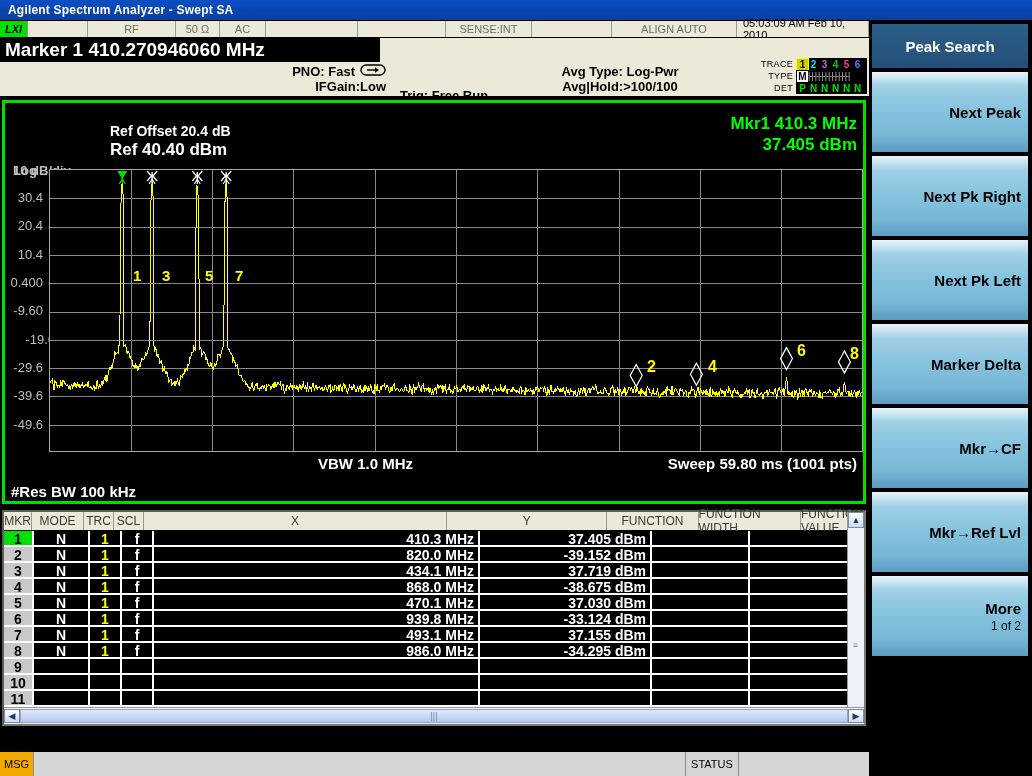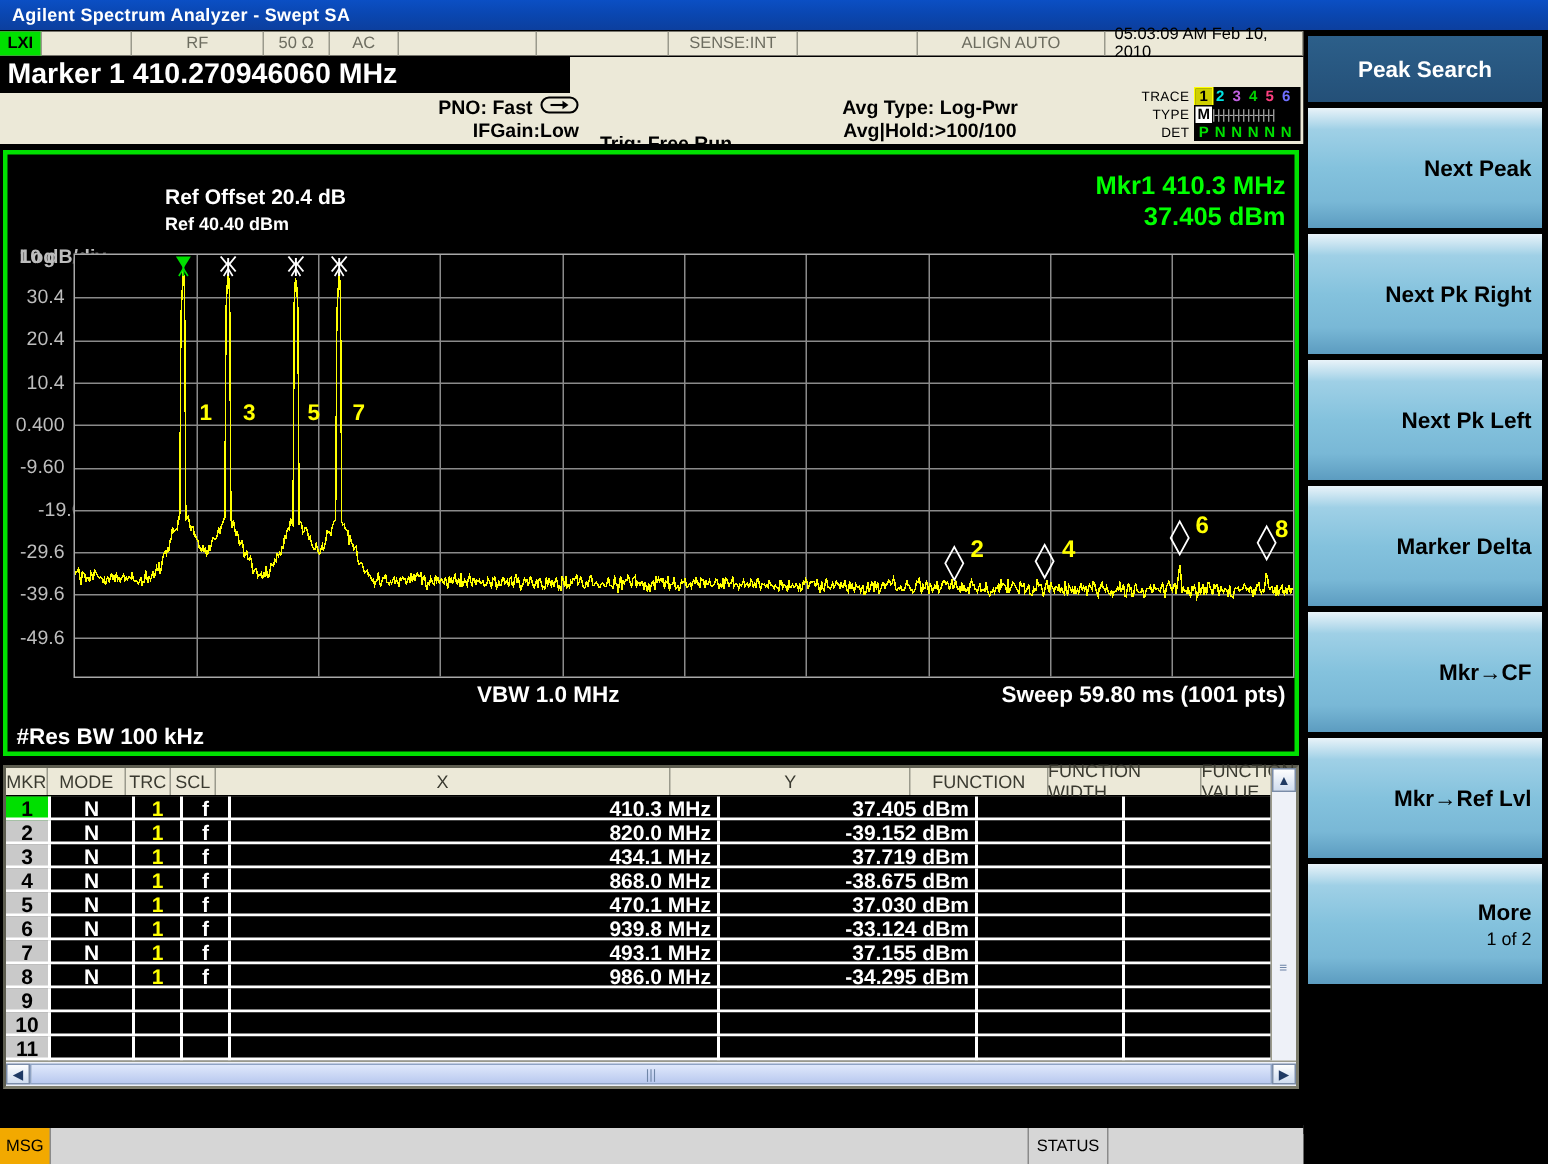--- a/index.html
+++ b/index.html
@@ -11,21 +11,21 @@
     background:linear-gradient(to bottom,#0b4fc4 0%,#0a46b0 50%,#0c3f9e 100%);
     color:#fff;font-size:12px;font-weight:bold;line-height:20px;padding-left:8px;
     box-sizing:border-box;letter-spacing:.2px;}
 
   
   #statusstrip{position:absolute;left:0;top:21px;width:869px;height:17px;
     background:#ece9d8;border-bottom:1px solid #000;box-sizing:border-box;
     display:flex;font-size:11px;color:#6d6d60;}
   #statusstrip .cell{border-right:1px solid #9a9a8c;height:100%;
     display:flex;align-items:center;justify-content:center;box-sizing:border-box;}
-  #lxi{width:27px;background:#00e000;color:#000;font-weight:bold;
+  #lxi{width:27px;background:#00e000;color:#000;font-weight:bold;font-style:italic;
     font-size:11px;display:flex;align-items:center;justify-content:center;
     border-right:1px solid #9a9a8c;}
   .c-blank1{width:60px}.c-rf{width:88px}.c-imp{width:44px}.c-ac{width:46px}
   .c-blank2{width:92px}.c-blank3{width:88px}.c-sense{width:86px}
   .c-blank4{width:80px}.c-align{width:125px}.c-time{width:auto;flex:1;
      color:#000;justify-content:flex-start;padding-left:6px;}
 
   
   #mhead{position:absolute;left:0;top:38px;width:869px;height:58px;
     background:#ece9d8;box-sizing:border-box;}
@@ -55,21 +55,21 @@
   
   #graph{position:absolute;left:2px;top:100px;width:864px;height:404px;
     border:3px solid #00e000;background:#000;box-sizing:border-box;}
   #plot{position:absolute;left:44px;top:66px;width:814px;height:283px;
     border:1px solid #a8a8a8;box-sizing:border-box;background:#000;}
   .gv{position:absolute;top:0;bottom:0;width:1px;background:#8a8a8a;}
   .gh{position:absolute;left:0;right:0;height:1px;background:#8a8a8a;}
 
   .reflabels{position:absolute;left:105px;top:20px;color:#fff;font-weight:bold;}
   #refoffset{font-size:14px;line-height:17px;}
-  #reflevel{font-size:12px;line-height:19px;}
+  #reflevel{font-size:17px;line-height:19px;}
   #dbdiv{position:absolute;left:8px;top:60px;color:#bdbdbd;font-size:13px;
     font-weight:bold;line-height:15px;}
   #logtxt{position:absolute;left:8px;top:60px;color:#bdbdbd;font-size:13px;
     font-weight:bold;line-height:15px;}
   .ylab{position:absolute;color:#bdbdbd;font-size:13px;text-align:right;
     width:38px;line-height:13px;}
   #mkrread{position:absolute;right:6px;top:10px;text-align:right;color:#00ff00;
     font-size:17px;font-weight:bold;line-height:21px;}
 
   .mnum{position:absolute;color:#ffff00;font-size:16px;font-weight:bold;line-height:16px;}

